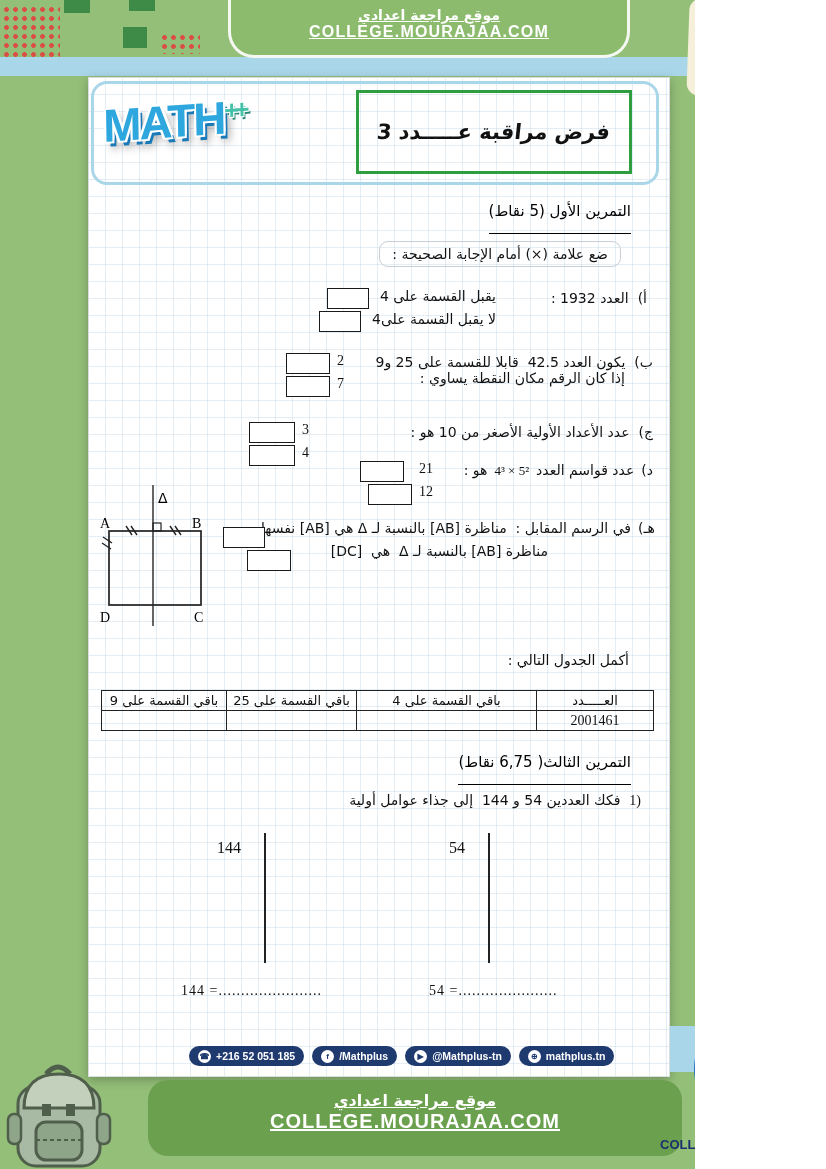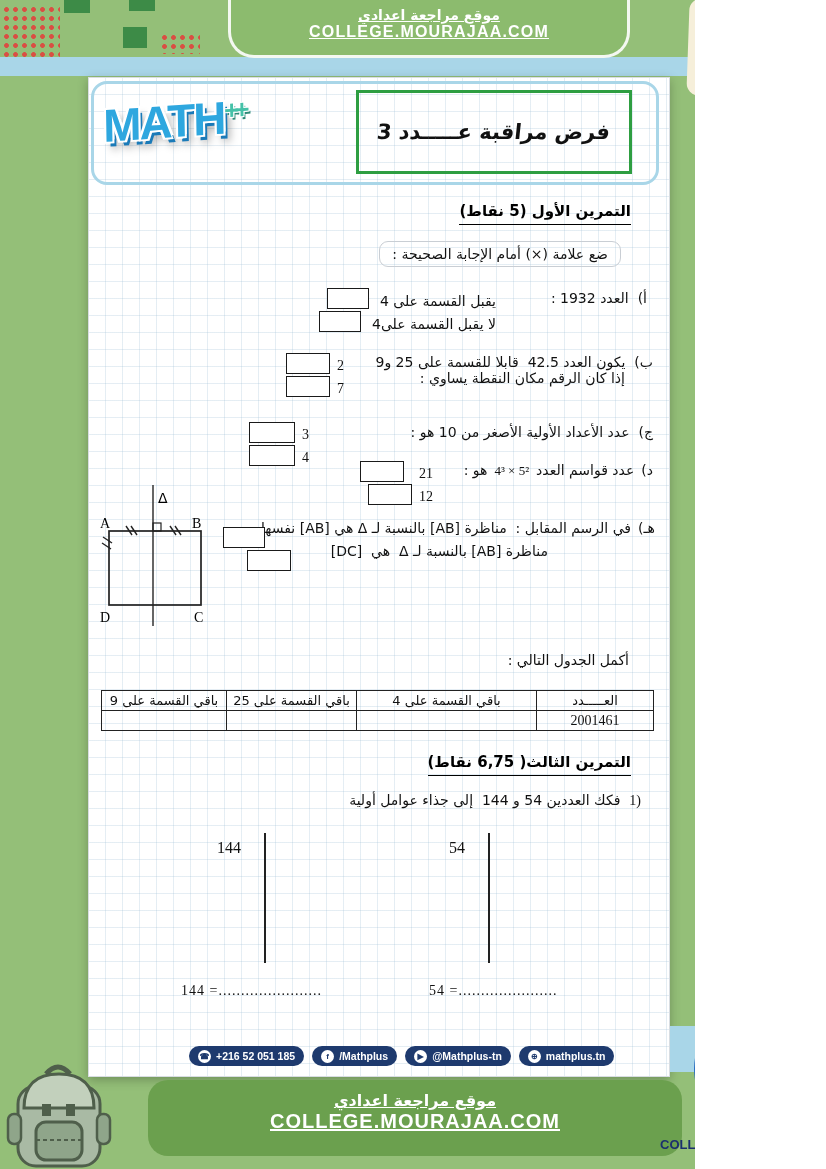--- a/index.html
+++ b/index.html
@@ -41,24 +41,24 @@
   .math-logo{left:14px;top:16px;font-family:"Liberation Sans",sans-serif;font-weight:900;
     font-size:46px;letter-spacing:-2px;color:var(--logo-blue);transform:rotate(-4deg) skewX(-3deg);
     text-shadow:-2px -2px 0 #fff,2px -2px 0 #fff,-2px 2px 0 #fff,2px 2px 0 #fff,
       4px 5px 0 #1A7AB8,6px 8px 8px rgba(0,0,0,.35)}
   .math-plus{font-size:26px;letter-spacing:-5px;color:#45C1A8;vertical-align:14px;
     text-shadow:-1px -1px 0 #fff,1px -1px 0 #fff,-1px 1px 0 #fff,1px 1px 0 #fff,2px 3px 0 #2E8A78}
   .title-box{left:267px;top:12px;width:276px;height:84px;border:3px solid var(--box-green);
     box-sizing:border-box;display:flex;align-items:center;justify-content:center}
   .title-box span{font-size:21px;font-weight:bold;transform:skewX(-6deg)}
 
-  .ex-title{font-weight:bold;font-size:15px;color:#000;border-bottom:1.7px solid #000;padding-bottom:4px}
+  .ex-title{font-weight:normal;font-size:15px;color:#000;border-bottom:1.7px solid #000;padding-bottom:13px}
   .q-stem{display:flex;gap:9px;align-items:baseline;font-size:14px}
   .opt-col{display:flex;flex-direction:column;gap:2px}
-  .opt-row{display:flex;align-items:flex-end;gap:11px;font-size:14px}
+  .opt-row{display:flex;align-items:flex-start;gap:11px;font-size:14px}
   .cb{width:44px;height:21px;border:1.6px solid #1a1a1a;background:#fff;box-sizing:border-box;flex:0 0 auto}
   .instr-box{border:1px solid #c9ced4;border-radius:9px;padding:4px 12px;font-size:14px}
   .num{font-family:"Liberation Serif",serif}
 
   table.ex2{border-collapse:collapse;table-layout:fixed;width:552px}
   table.ex2 td{border:1.4px solid #222;height:19px;text-align:center;font-size:13px;
     padding:0 3px;overflow:hidden;background:transparent}
   .vline{width:2px;background:#222}
   .dotline{font-size:14px;font-family:"Liberation Serif",serif;letter-spacing:1px}
 

